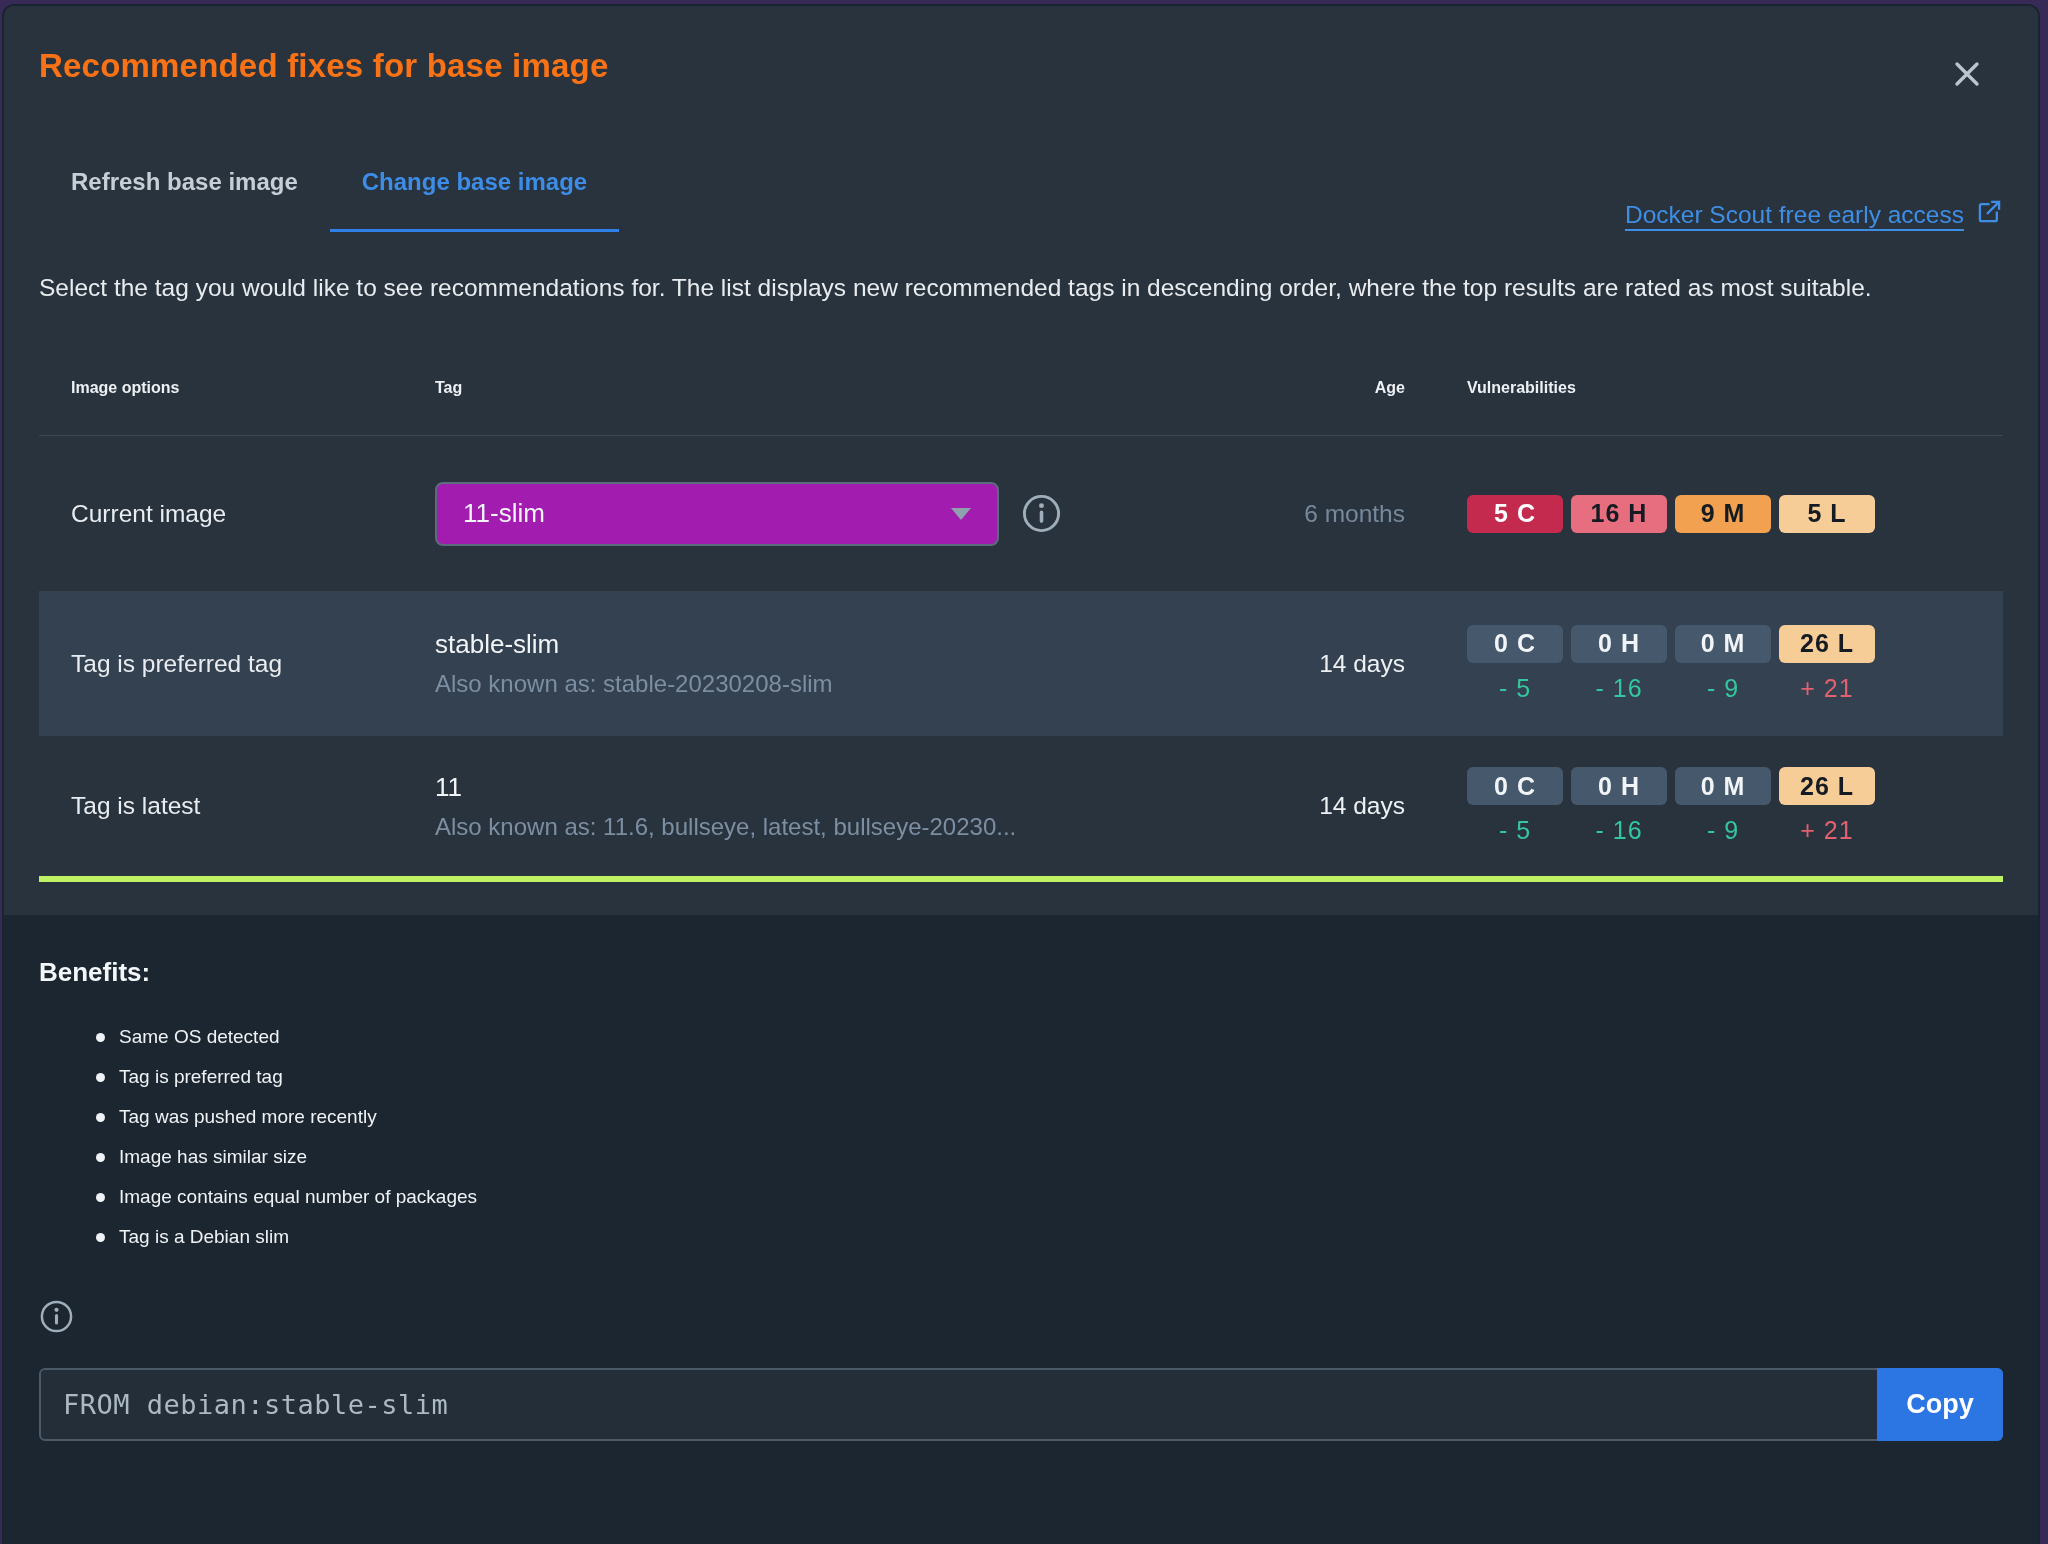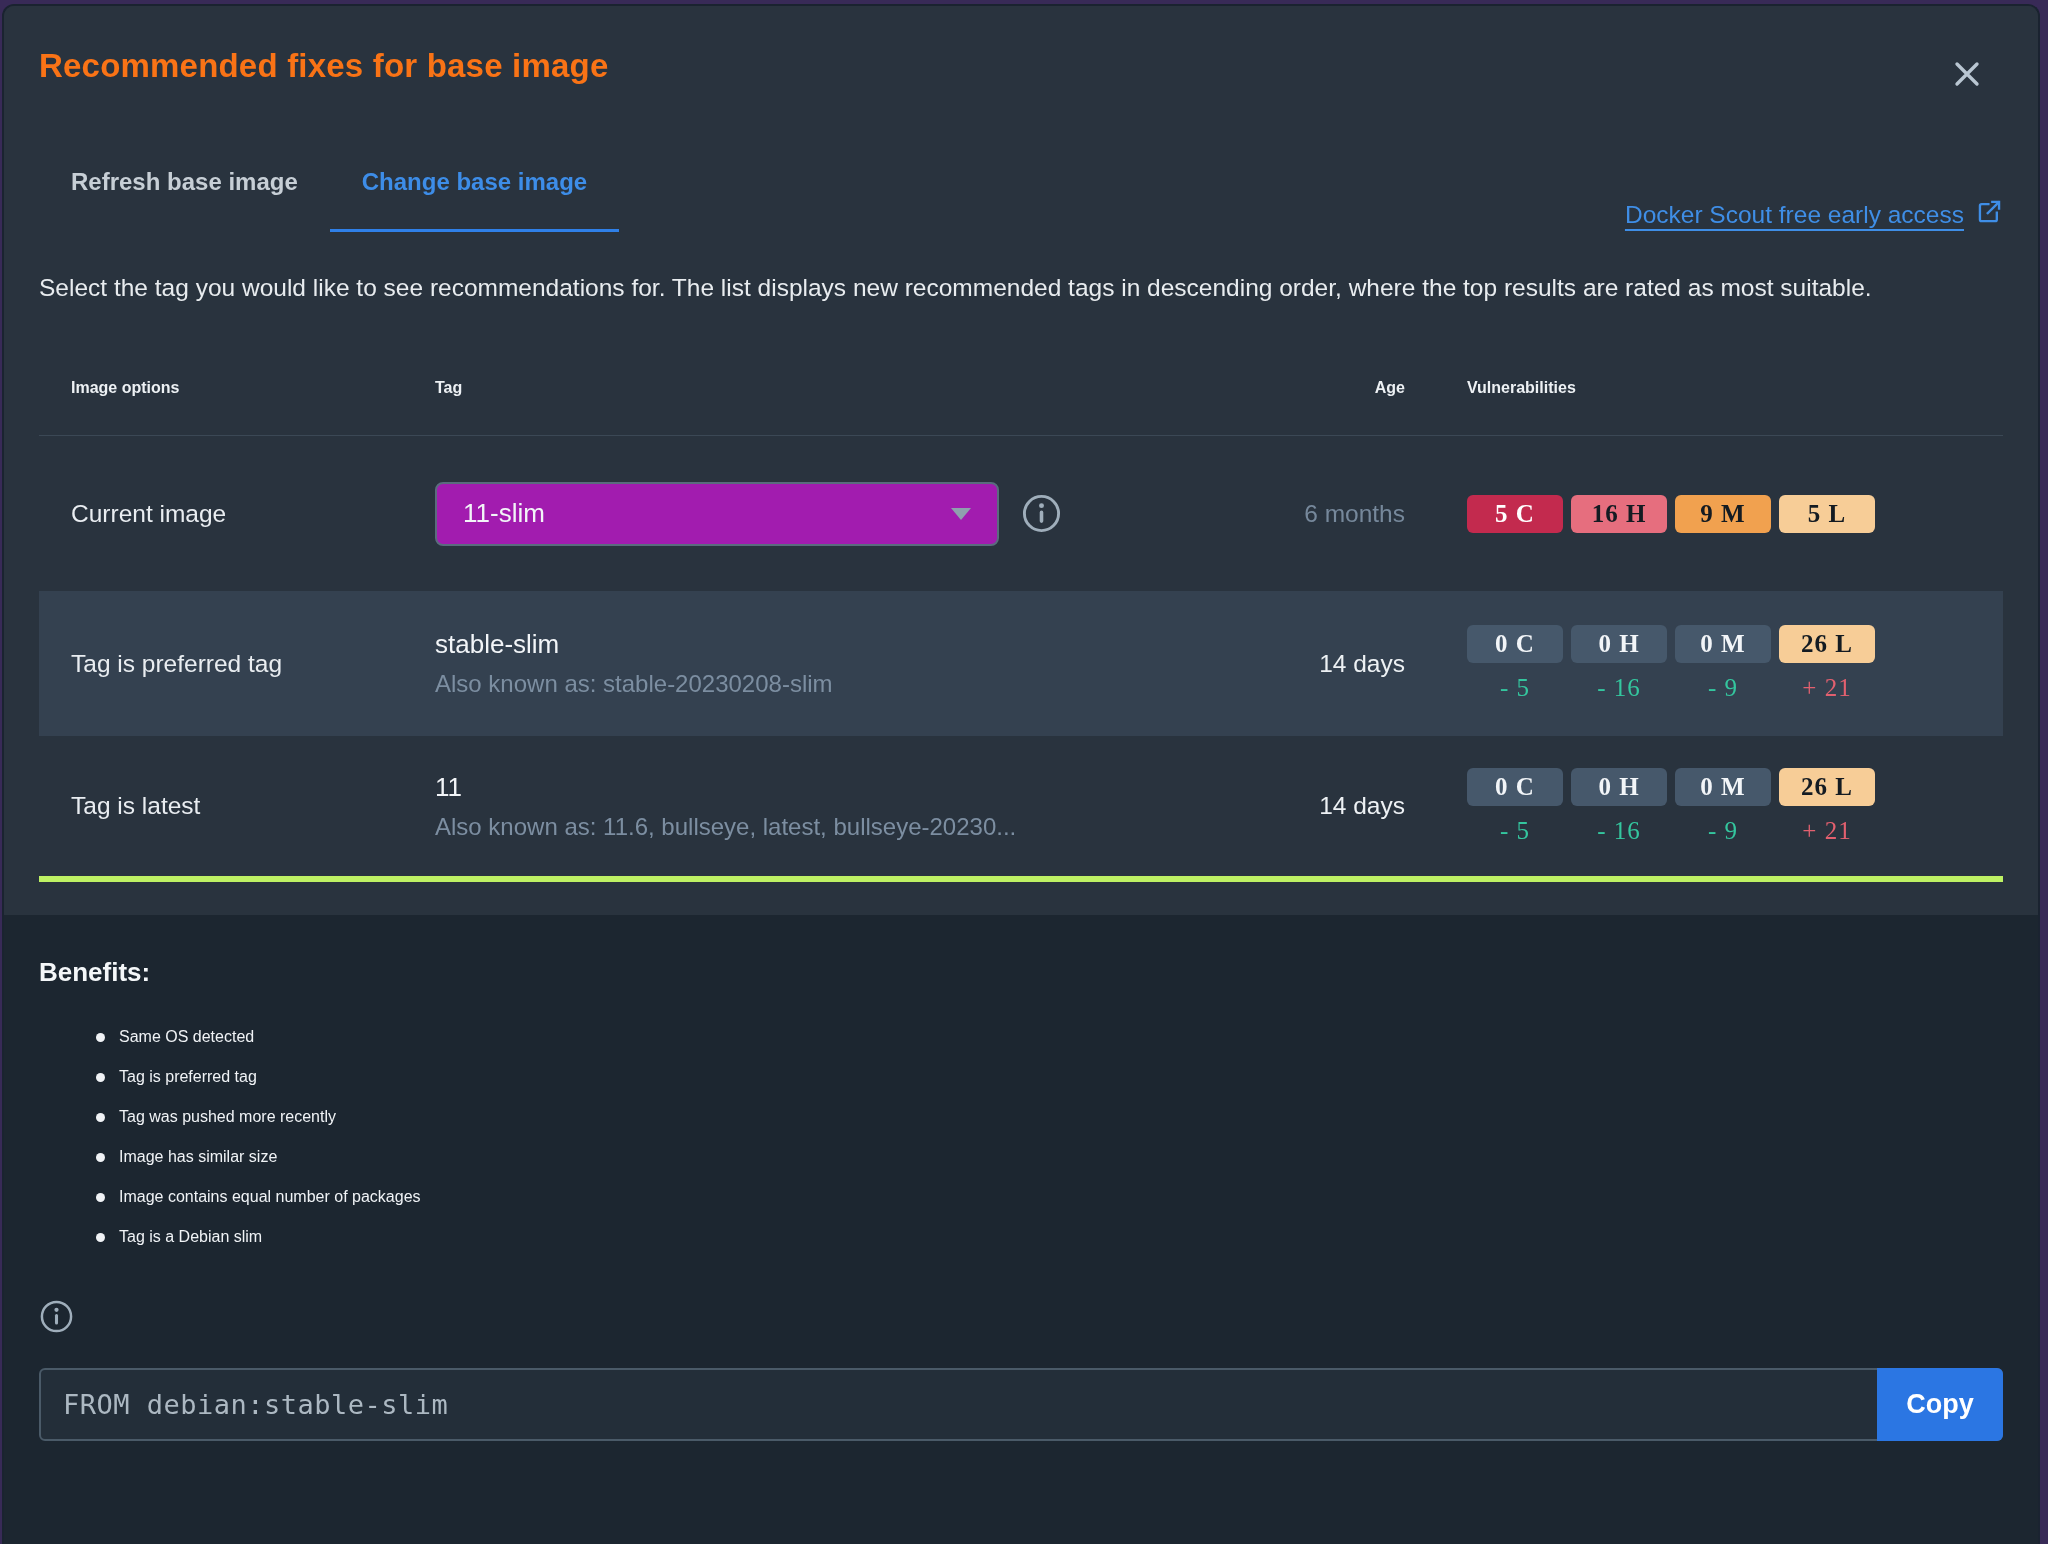--- a/index.html
+++ b/index.html
@@ -68,40 +68,40 @@
   }
   .caret { width: 0; height: 0; border-left: 10px solid transparent; border-right: 10px solid transparent; border-top: 12px solid #8FA0AE; }
 
   .info-icon { line-height: 0; cursor: pointer; }
 
   
   .tagname { font-size: 26px; color: #F2F5F8; line-height: 33px; }
   .aka { margin-top: 7px; font-size: 24px; color: #7C8EA1; line-height: 31px; }
 
   
-  .vulns { display: flex; gap: 8px; font-family: Liberation Serif, serif; }
+  .vulns { display: flex; gap: 8px; }
   .vcol { width: 96px; }
   .badge {
     height: 38px; border-radius: 6px;
     display: flex; align-items: center; justify-content: center;
     font-size: 25px; font-weight: 600; letter-spacing: 1px;
   }
   .badge.critical { background: #C32A4E; color: #FFFFFF; }
   .badge.high     { background: #E66E7E; color: #141B22; }
   .badge.medium   { background: #F1A14F; color: #141B22; }
   .badge.low      { background: #F7CD97; color: #141B22; }
   .badge.none     { background: #46586B; color: #F2F5F8; }
   .delta { margin-top: 11px; text-align: center; font-size: 25px; letter-spacing: 1px; }
   .delta.down { color: #34C69E; }
   .delta.up { color: #E2606F; }
 
   
   .benefits-title { margin-top: 40px; font-size: 26px; font-weight: 700; color: #F4F7F9; line-height: 34px; }
   .benefits-list { list-style: none; margin-top: 28px; }
-  .benefits-list li { position: relative; padding-left: 80px; font-size: 16px; line-height: 40px; color: #F0F3F6; }
+  .benefits-list li { position: relative; padding-left: 80px; font-size: 19px; line-height: 40px; color: #F0F3F6; }
   .benefits-list li::before { content: ""; position: absolute; left: 57px; top: 16px; width: 9px; height: 9px; border-radius: 50%; background: #F0F3F6; }
 
   
   .replace-row { margin-top: 42px; display: flex; align-items: center; gap: 18px; }
   .replace-heading { font-size: 25px; font-weight: 700; color: #F4F7F9; line-height: 34px; }
 
   
   .code-row { margin-top: 34px; }
   .code-box {
     position: relative; height: 73px; width: 100%;

